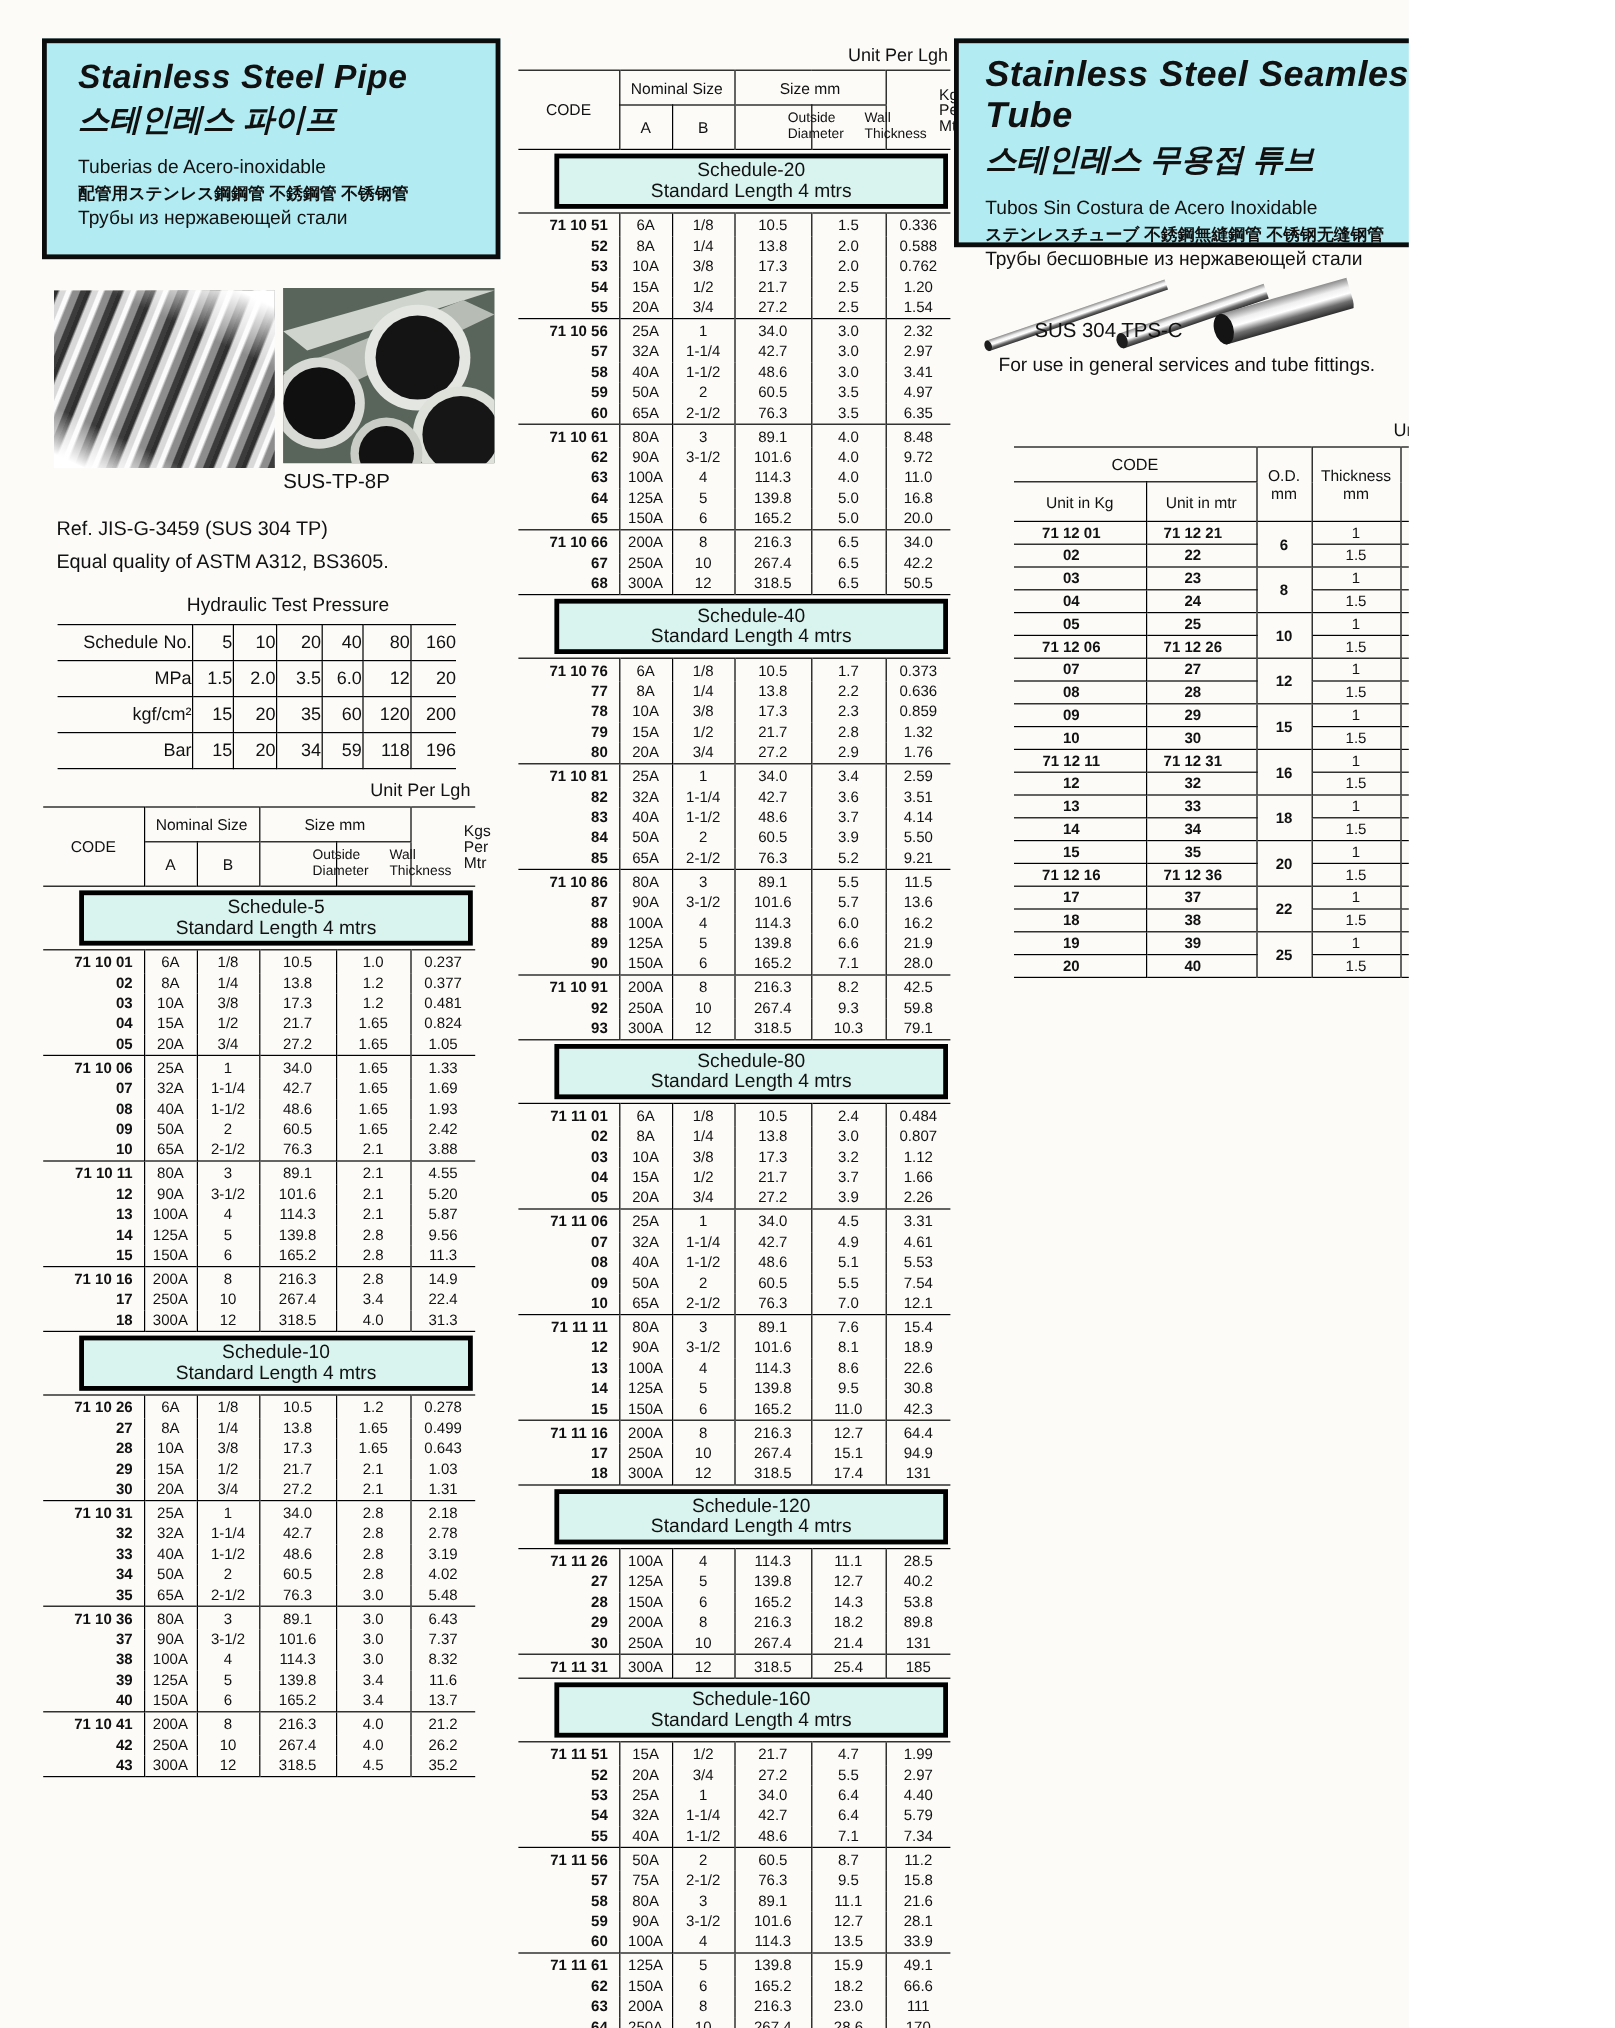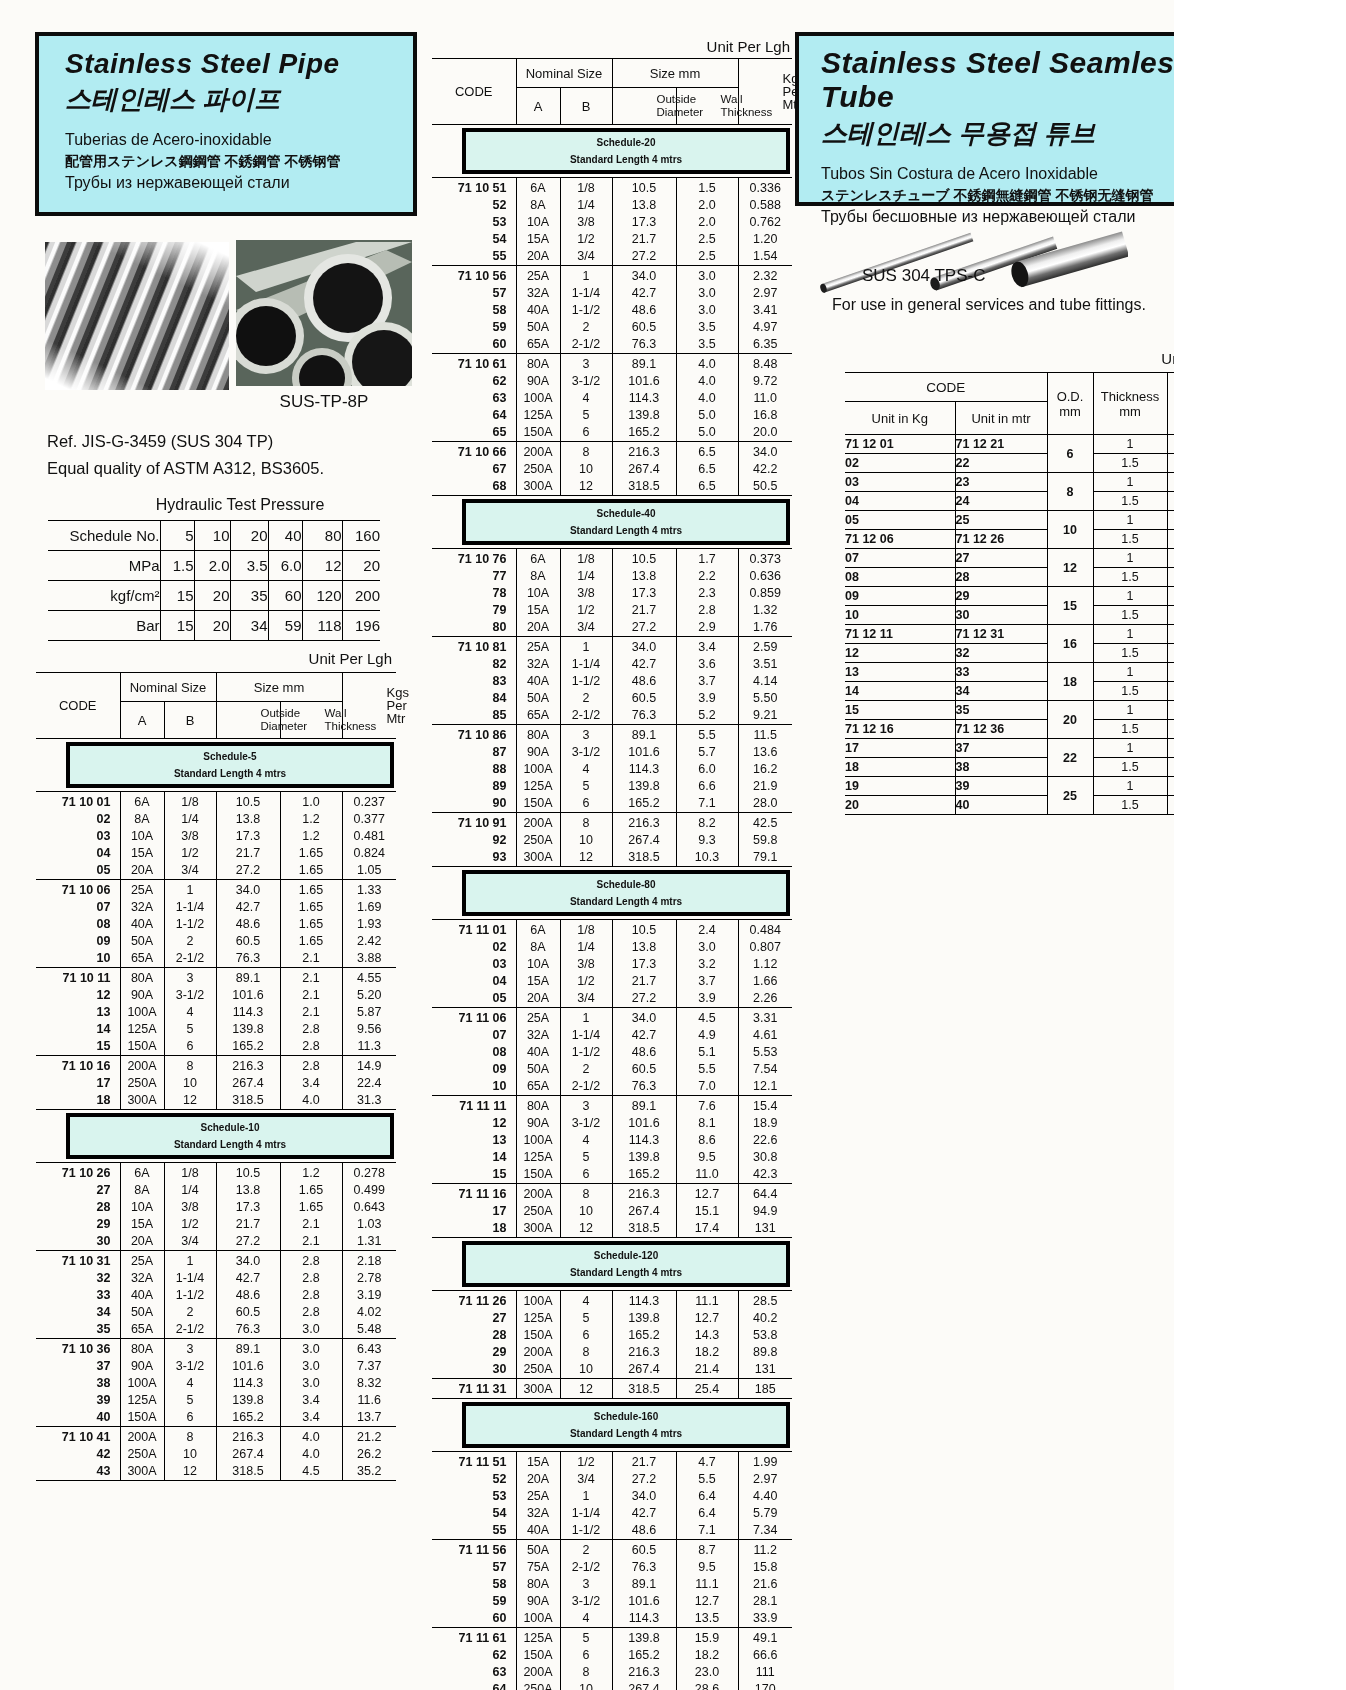--- a/index.html
+++ b/index.html
@@ -26,21 +26,21 @@
   .photo1{position:absolute;left:45px;top:242px;width:184px;height:148px;
     background:repeating-linear-gradient(112deg,#2f2f2f 0 3px,#d9d9d9 5px 9px,#fbfbfb 10px 13px,#8d8d8d 15px 20px,#3c3c3c 21px 25px);}
   .photo1:after{content:"";position:absolute;inset:0;
     background:linear-gradient(205deg,#ffffff 0 6%,transparent 28%),linear-gradient(25deg,#ffffff 0 5%,transparent 22%);}
   .photo2{position:absolute;left:236px;top:240px;width:176px;height:146px;background:#5c685e;}
   .photo2 svg{display:block;width:100%;height:100%;}
   .tubes{position:absolute;left:818px;top:212px;width:310px;height:86px;}
   .tubes svg{display:block;width:100%;height:100%;}
 
   .cap{position:absolute;font-size:17px;}
-  .cap1{left:236px;top:392px;width:176px;text-align:center;}
+  .cap1{left:236px;top:392px;width:176px;text-align:left;}
   .cap2{left:862px;top:266px;}
   .usage{position:absolute;left:832px;top:296px;font-size:16px;}
   .ref{position:absolute;left:47px;top:428px;font-size:16.5px;line-height:27px;}
 
   
   .unit{position:absolute;font-size:15px;text-align:right;}
   .unit1{left:252px;top:650px;width:140px;}
   .unit2{left:650px;top:38px;width:140px;}
   .unit3{left:1118px;top:350px;width:120px;}
 
@@ -61,31 +61,31 @@
   .pipe-table th+th, .pipe-table td+td{border-left:1.4px solid #000;}
   .pipe-table .hcode{border-right:1.4px solid #000;}
   .pipe-table .h1{border-bottom:1.4px solid #000;height:24px;}
   .pipe-table thead tr:last-child th{height:32px;}
   .pipe-table td{font-size:12.5px;line-height:15px;padding:1px 0 1px 0;text-align:center;}
   .pipe-table .c0{text-align:right;padding-right:9px;font-weight:700;}
   .pipe-table .gstart td{border-top:1.6px solid #000;padding-top:3px;}
   .pipe-table .banner-row td{border-top:1.6px solid #000;padding:3px 0;border-left:none;}
   .banner{margin-left:30px;margin-right:2px;border:4px solid #000;background:var(--banner-bg);
           text-align:center;padding:2px 0;}
-  .banner div{font-weight:700;font-size:10px;line-height:17px;}
+  .banner div{font-weight:400;font-size:16px;line-height:17px;}
 
   
   .tube-table{position:absolute;left:845px;top:372px;width:394px;border-top:1.6px solid #000;border-bottom:1.6px solid #000;}
   .tube-table th{font-weight:400;font-size:13.5px;padding:2px 0;vertical-align:middle;}
   .tube-table th div{font-size:13px;line-height:15px;text-align:center;}
   .tube-table th+th,.tube-table td+td{border-left:1.4px solid #000;}
   .tube-table .tcode{border-bottom:1.4px solid #000;height:24px;}
   .tube-table thead tr:last-child th{height:28px;font-size:13px;}
   .tube-table tbody td{border-top:1.4px solid #000;font-size:12.5px;line-height:16px;padding:1px 0;text-align:center;}
-  .tube-table .tk,.tube-table .tm{text-align:left;font-weight:700;padding-right:14px;}
+  .tube-table .tk,.tube-table .tm{text-align:center;font-weight:700;padding-right:14px;}
   .tube-table .todc{font-weight:700;}
 </style>
 </head>
 <body>
 
 <div class="page">
 
   <div class="hdr hdr-left">
     <div class="t1">Stainless Steel Pipe</div>
     <div class="t2">스테인레스 파이프</div>

